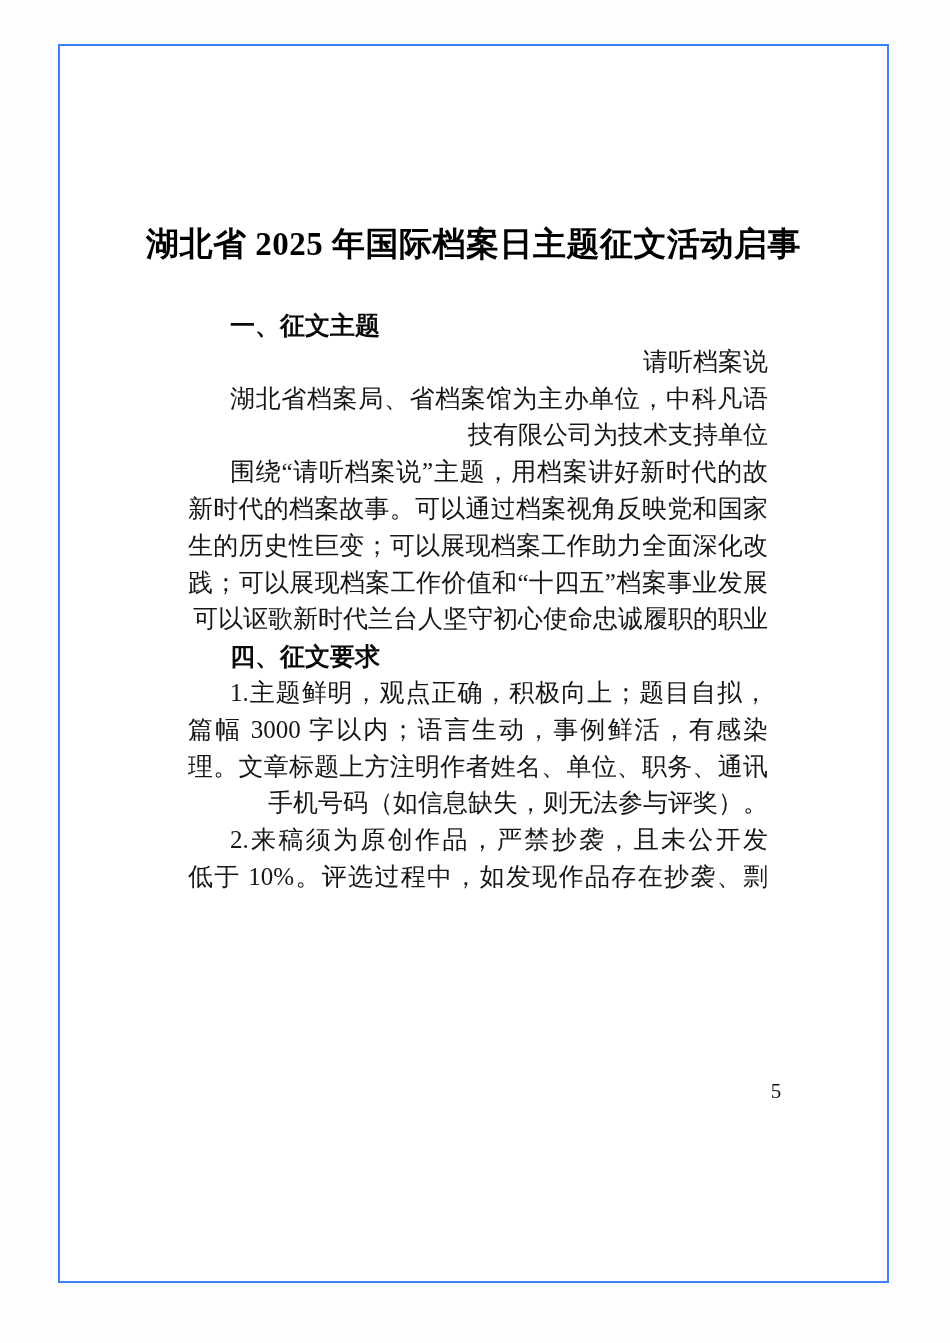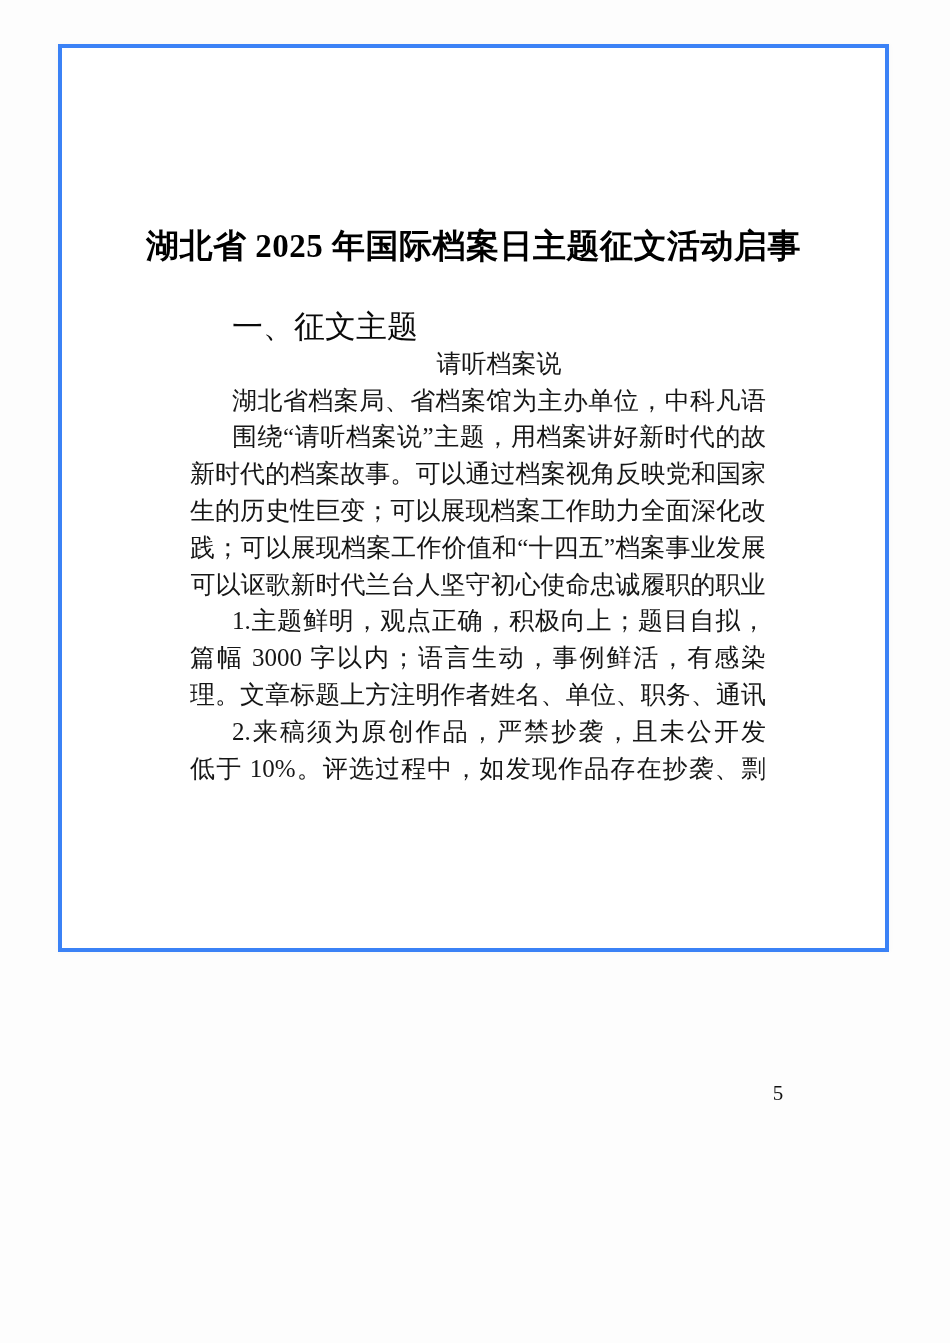--- a/index.html
+++ b/index.html
@@ -11,23 +11,23 @@
     height: 1343px;
     background: #fdfdfd;
     position: relative;
     font-family: "Liberation Serif", "DejaVu Serif", serif;
   }
   .page {
     position: absolute;
     left: 58px;
     top: 44px;
     width: 831px;
-    height: 908px;
+    height: 1239px;
     background: #ffffff;
-    border: 4px solid #3b82f6;
+    border: 2px solid #3b82f6;
     box-shadow: 0 0 6px rgba(0,0,0,0.035);
     box-sizing: border-box;
   }
   .doc-title {
     margin-top: 177px;
     text-align: center;
     font-weight: bold;
     font-size: 33px;
     line-height: 42px;
     color: #000000;
@@ -35,41 +35,41 @@
     white-space: nowrap;
   }
   .doc-body {
     margin: 42px 119px 0 128px;
     font-size: 25px;
     line-height: 36.8px;
     color: #161616;
   }
   .heading {
     font-family: "Liberation Sans", "DejaVu Sans", sans-serif;
-    font-weight: normal;
-    font-size: 31px;
+    font-weight: bold;
+    font-size: 25px;
     padding-left: 42px;
     color: #0a0a0a;
     height: 36.8px;
     overflow: hidden;
     white-space: nowrap;
   }
   .line {
     height: 36.8px;
     overflow: hidden;
   }
   .line.indent {
     text-indent: 42px;
   }
   .line.fill {
     text-align: justify;
     text-align-last: justify;
   }
   .line.end {
-    text-align: center;
+    text-align: right;
   }
   .page-num {
     position: absolute;
     left: 698px;
     top: 1031px;
     width: 36px;
     text-align: center;
     font-size: 21px;
     line-height: 28px;
     color: #111111;
@@ -82,30 +82,33 @@
   <div class="page">
 
     <div class="doc-title">湖北省 2025 年国际档案日主题征文活动启事</div>
 
     <div class="doc-body">
 
       <div class="heading">一、征文主题</div>
       <div class="line indent end">请听档案说</div>
 
       <div class="line indent fill">湖北省档案局、省档案馆为主办单位，中科凡语（武汉）科</div>
+      <div class="line end">技有限公司为技术支持单位</div>
 
       <div class="line indent fill">围绕“请听档案说”主题，用档案讲好新时代的故事，讲好</div>
       <div class="line fill">新时代的档案故事。可以通过档案视角反映党和国家各项事业发</div>
       <div class="line fill">生的历史性巨变；可以展现档案工作助力全面深化改革的生动实</div>
       <div class="line fill">践；可以展现档案工作价值和“十四五”档案事业发展新成就；</div>
       <div class="line end">可以讴歌新时代兰台人坚守初心使命忠诚履职的职业风采。</div>
 
+      <div class="heading">四、征文要求</div>
       <div class="line indent fill">1.主题鲜明，观点正确，积极向上；题目自拟，体裁不限，</div>
       <div class="line fill">篇幅 3000 字以内；语言生动，事例鲜活，有感染力，不空谈道</div>
       <div class="line fill">理。文章标题上方注明作者姓名、单位、职务、通讯地址、邮编、</div>
+      <div class="line end">手机号码（如信息缺失，则无法参与评奖）。</div>
       <div class="line indent fill">2.来稿须为原创作品，严禁抄袭，且未公开发表，查重率应</div>
       <div class="line fill">低于 10%。评选过程中，如发现作品存在抄袭、剽窃、造假等行</div>
 
     </div>
 
     <div class="page-num">5</div>
 
   </div>
 </div>
 

